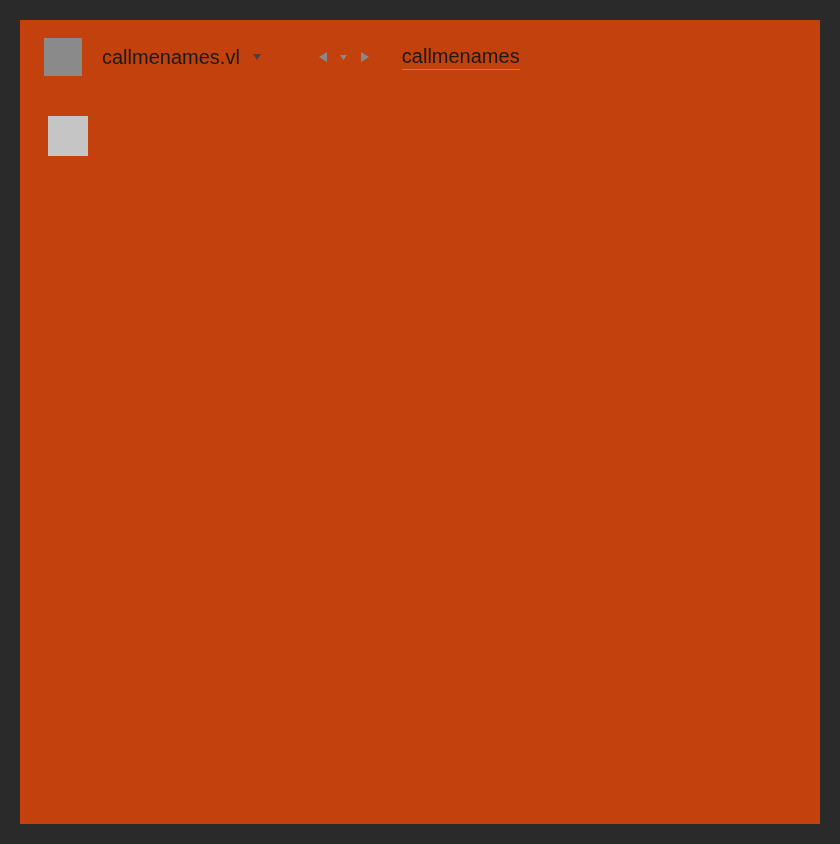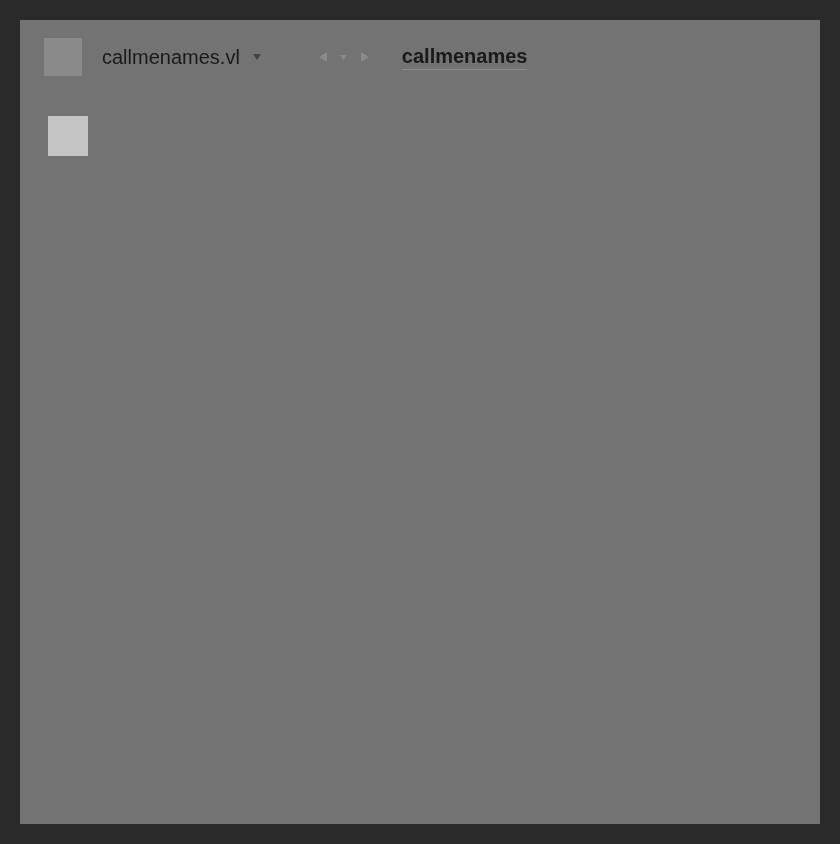--- a/index.html
+++ b/index.html
@@ -8,21 +8,21 @@
       box-sizing: border-box;
     }
     body {
       background: #2a2a2a;
       width: 840px;
       height: 844px;
       font-family: "Segoe UI", Arial, sans-serif;
       padding: 20px;
     }
     .window {
-      background: #737373;
+      background: #c2410c;
       width: 100%;
       height: 100%;
       position: relative;
     }
     .header {
       display: flex;
       align-items: center;
       padding: 18px 24px 0 24px;
       gap: 8px;
     }
@@ -79,21 +79,20 @@
     .nav-dropdown svg {
       width: 7px;
       height: 5px;
     }
     .patch-name {
       font-size: 20px;
       color: #1a1a1a;
       margin-left: 18px;
       border-bottom: 1.5px solid #8a8a8a;
       padding-bottom: 1px;
-      font-weight: bold;
     }
     .canvas-area {
       padding: 40px 0 0 28px;
     }
     .node {
       width: 40px;
       height: 40px;
       background: #c5c5c5;
     }
   </style>

